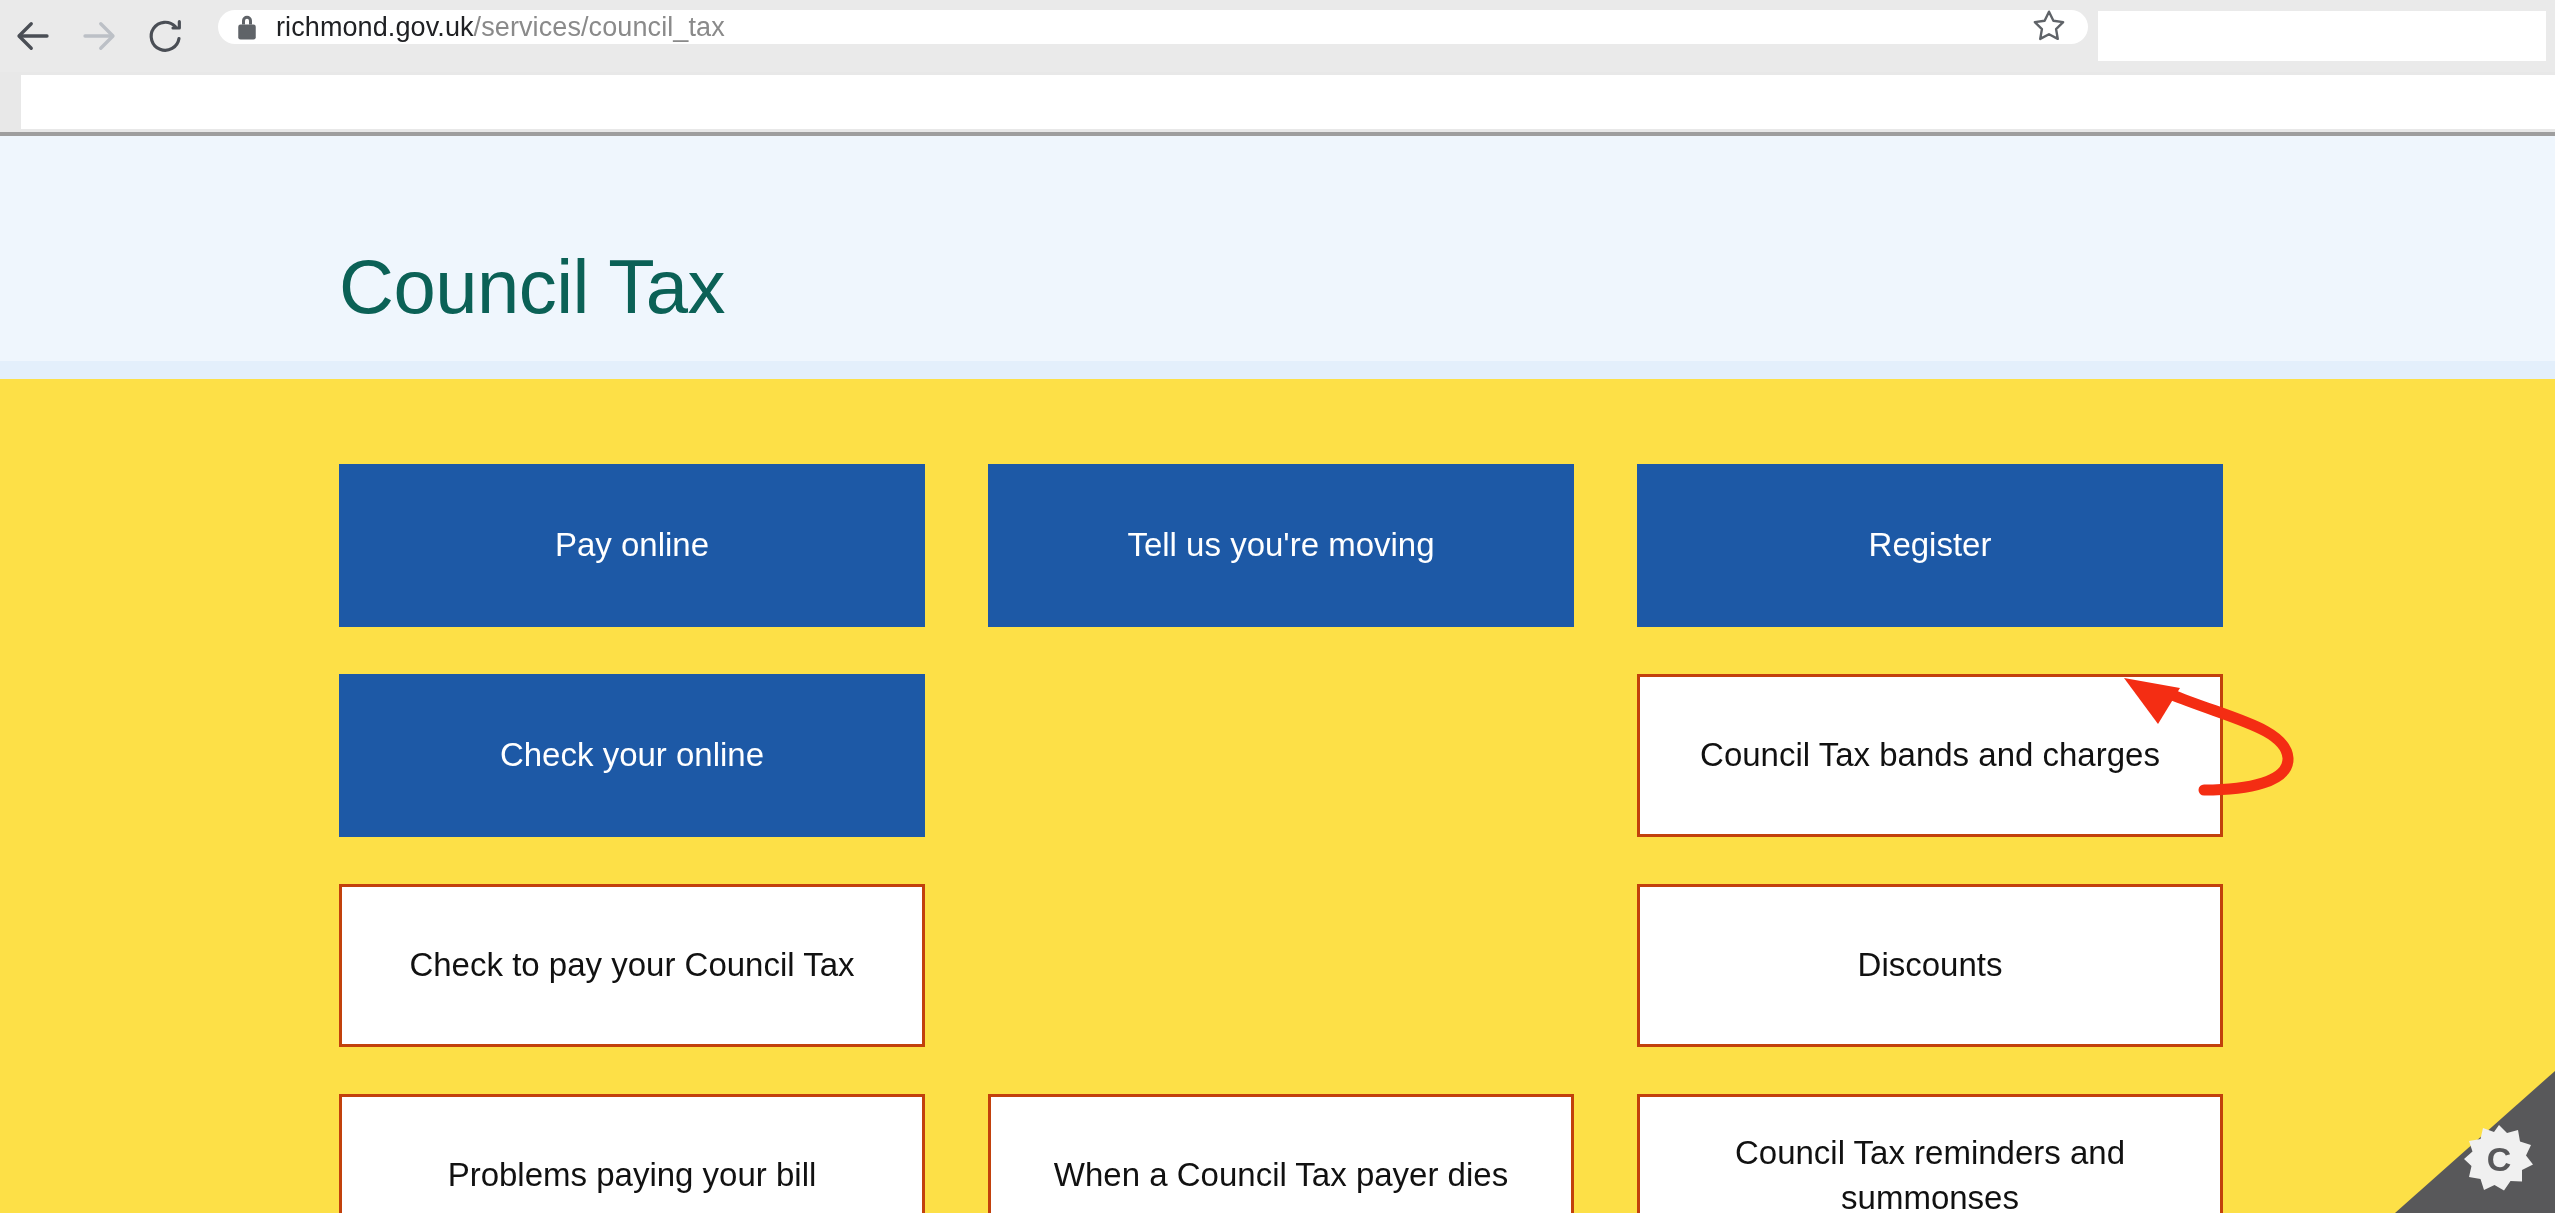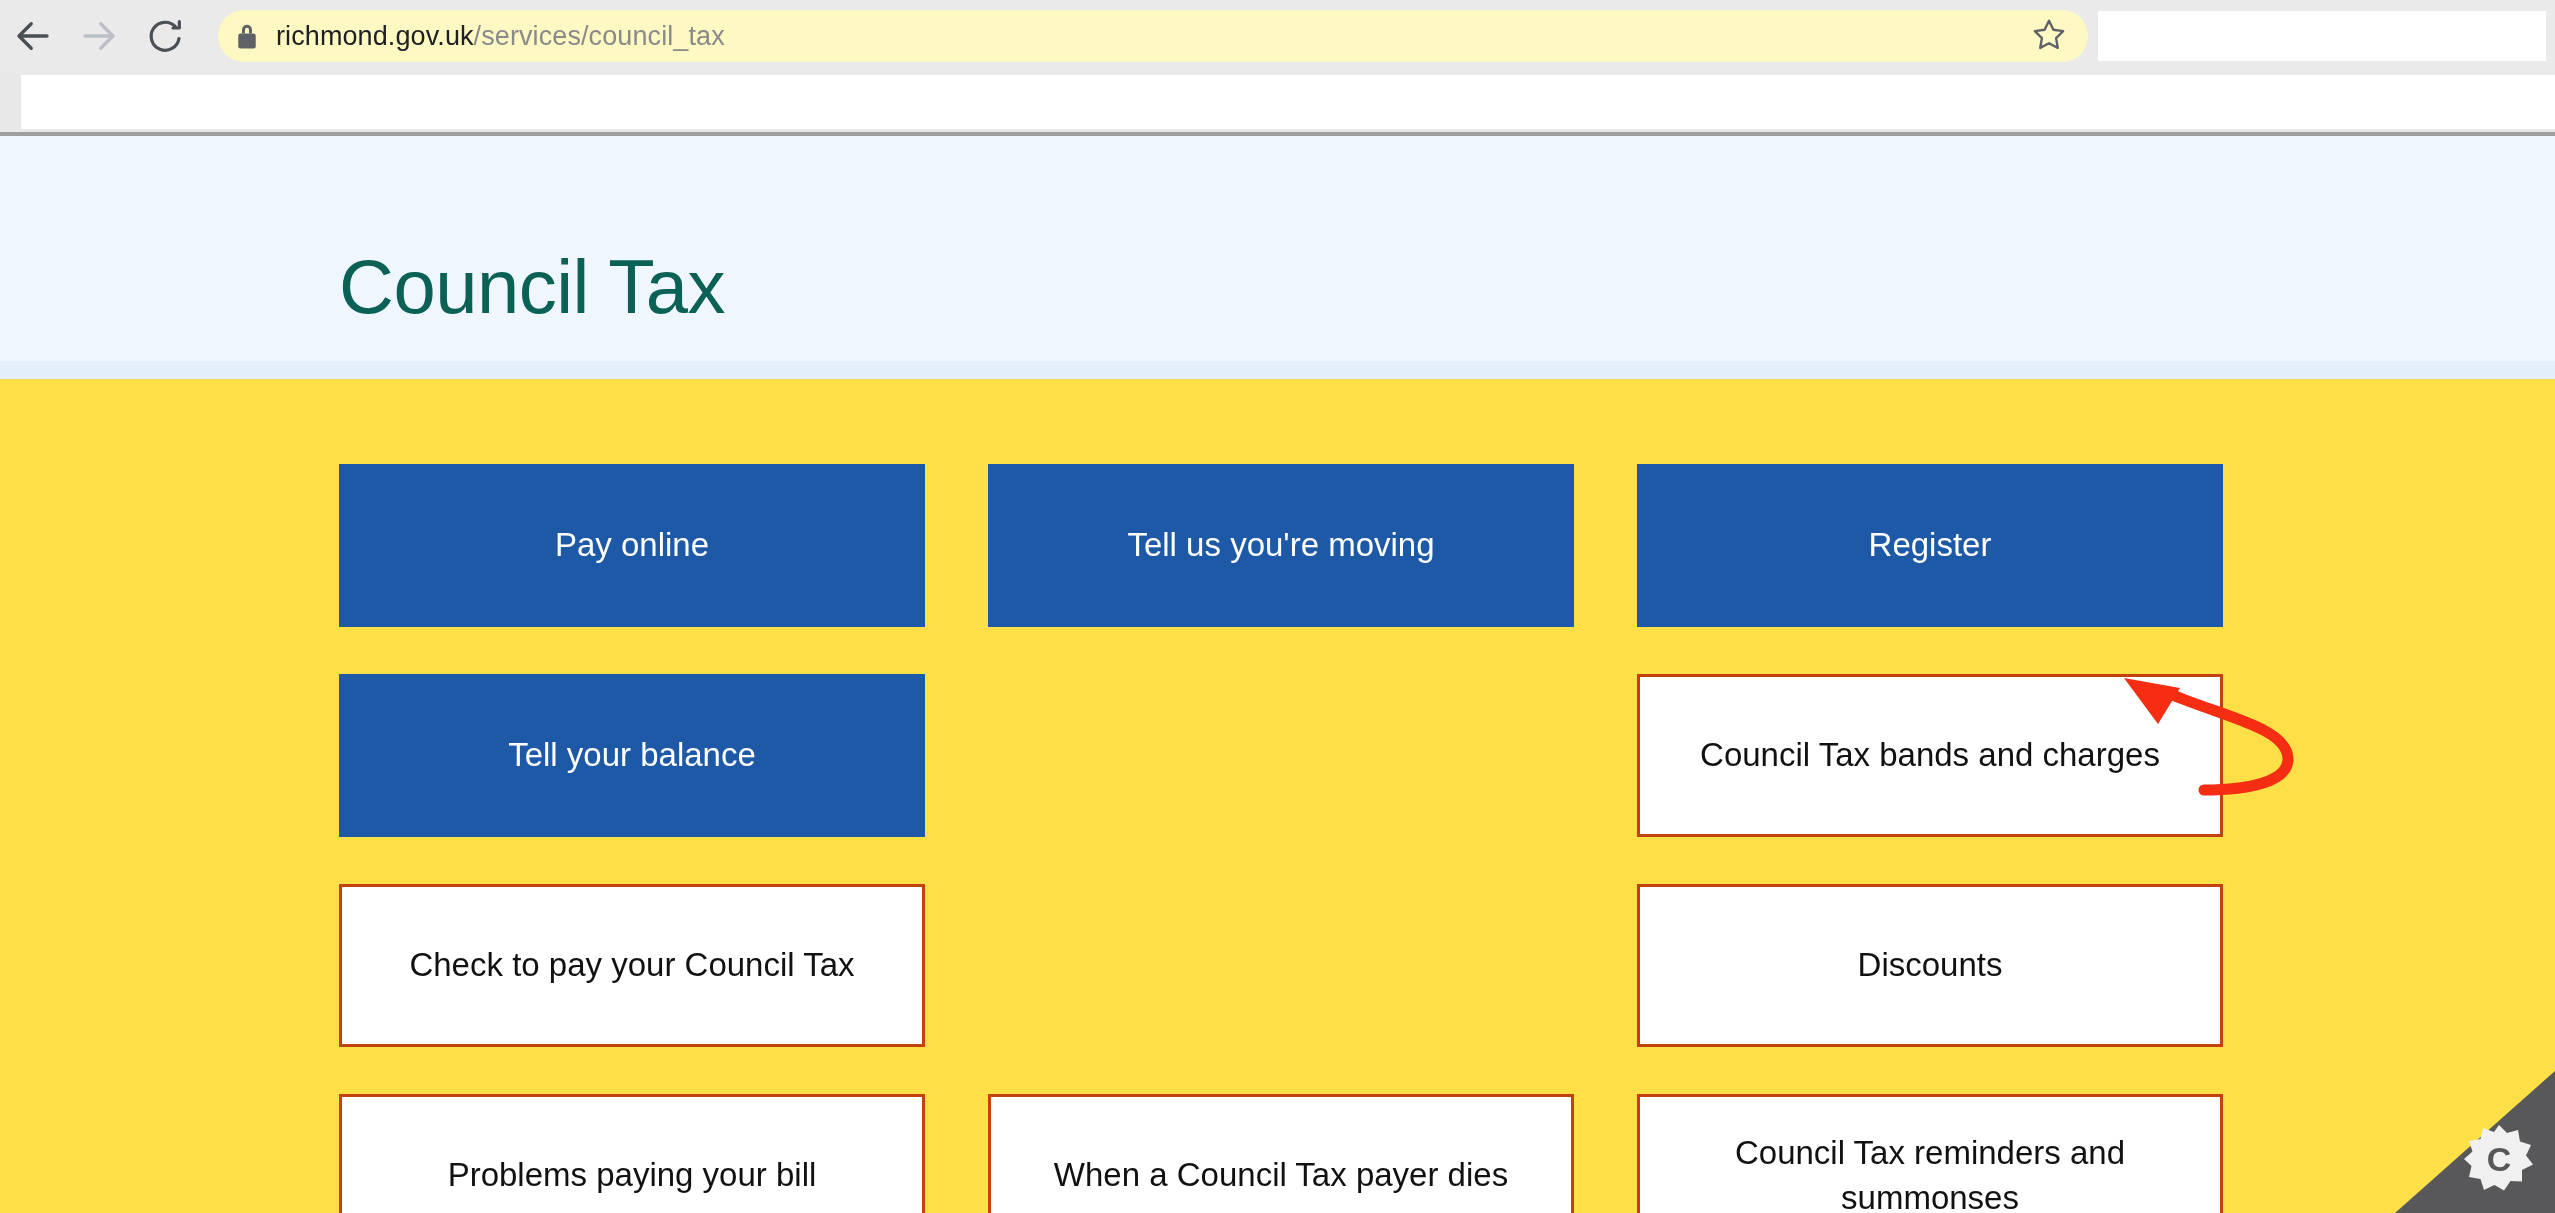--- a/index.html
+++ b/index.html
@@ -38,22 +38,22 @@
     align-items: center;
     justify-content: center;
     cursor: pointer;
   }
   .nav-btn svg { display: block; }
   .omnibox {
     position: absolute;
     left: 218px;
     top: 10px;
     width: 1870px;
-    height: 52px;
-    background: #fef9c3;
+    height: 34px;
+    background: #ffffff;
     border-radius: 26px;
     display: flex;
     align-items: center;
     box-sizing: border-box;
   }
   .lock-wrap {
     width: 58px;
     display: flex;
     align-items: center;
     justify-content: center;
@@ -286,21 +286,21 @@
 
   <div class="grid">
 
     <div class="grid-row">
       <div class="tile primary">Pay online</div>
       <div class="tile primary">Tell us you're moving</div>
       <div class="tile primary">Register</div>
     </div>
 
     <div class="grid-row">
-      <div class="tile primary">Tell your balance</div>
+      <div class="tile primary">Check your online</div>
       <div class="tile outline">Council Tax bands and charges</div>
     </div>
 
     <div class="grid-row">
       <div class="tile outline">Check to pay your Council Tax</div>
       <div class="tile outline">Discounts</div>
     </div>
 
     <div class="grid-row">
       <div class="tile outline">Problems paying your bill</div>

